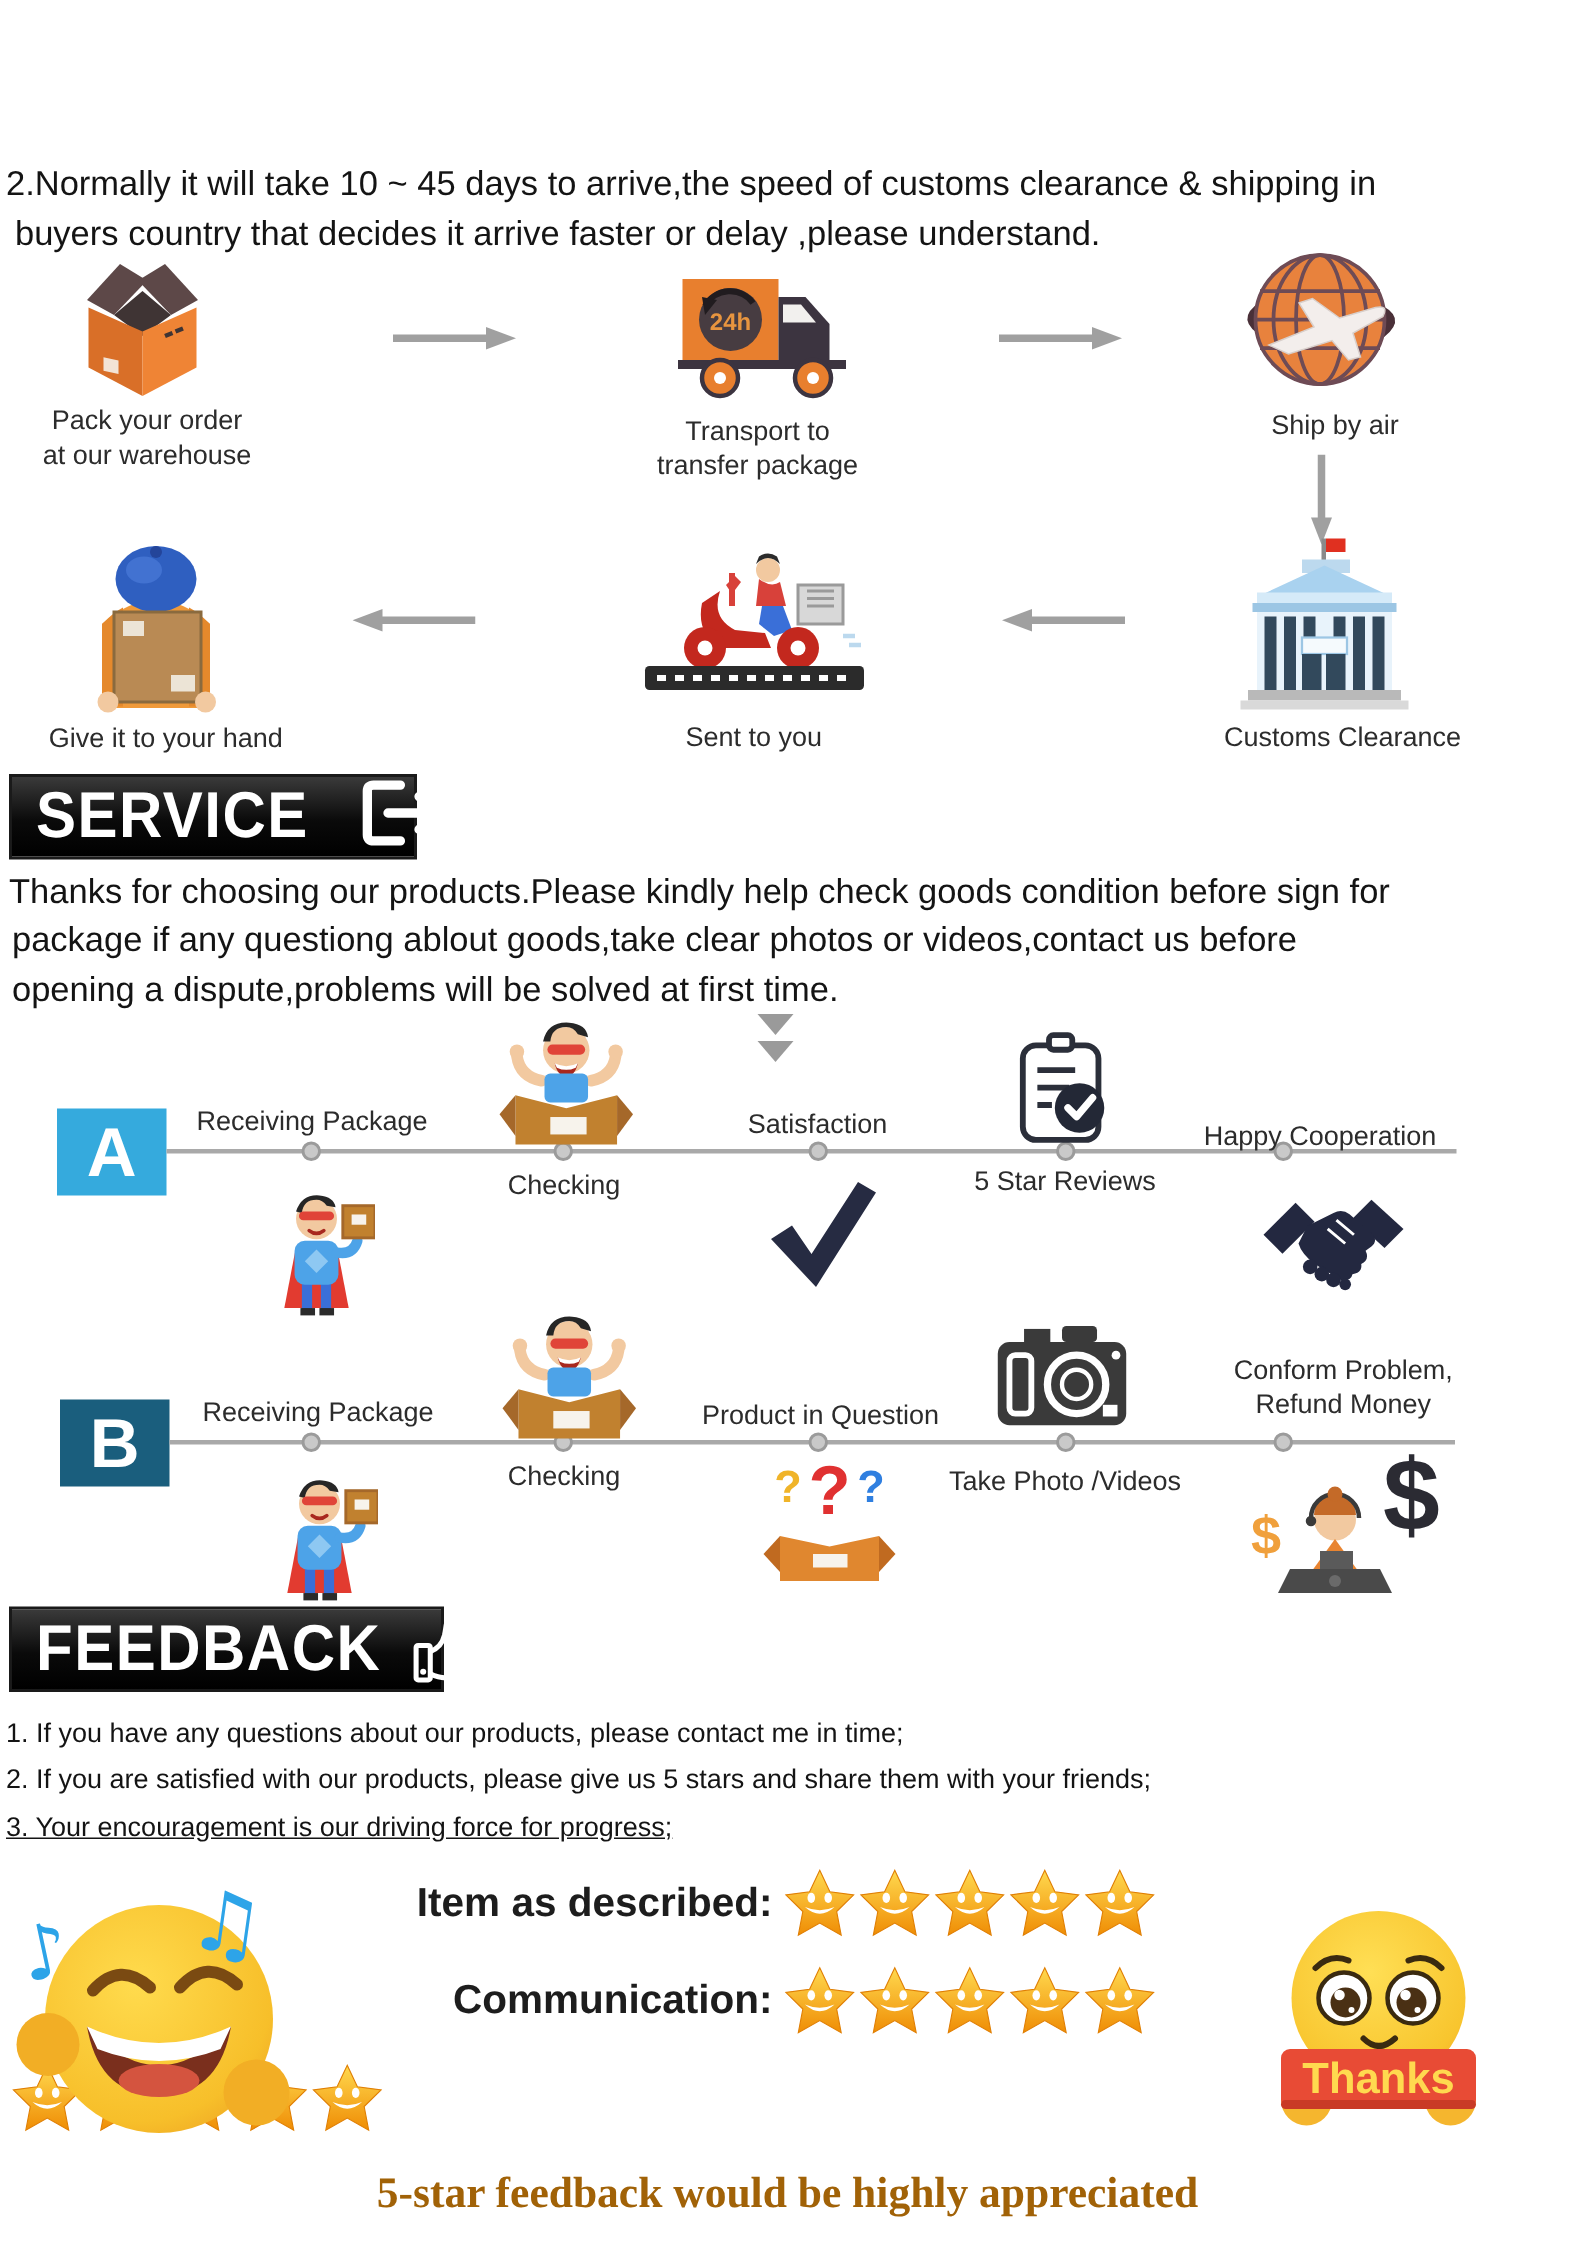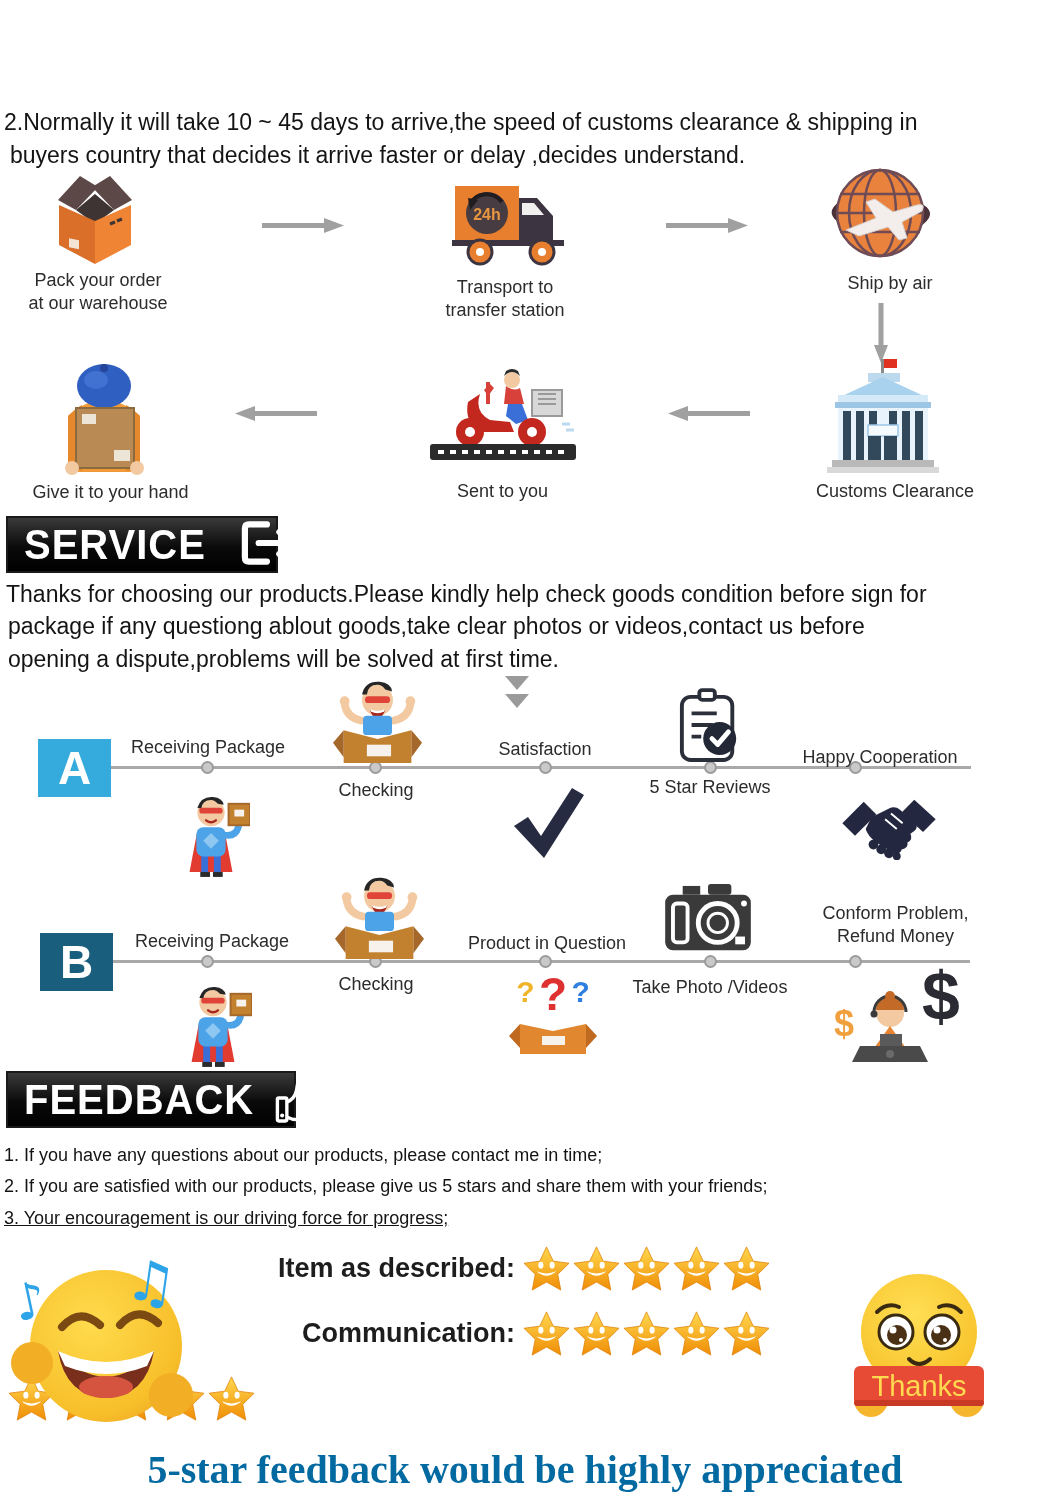--- a/index.html
+++ b/index.html
@@ -19,32 +19,32 @@
           border:2px solid #9b9b9b;box-sizing:border-box;}
   .flow-badge{display:flex;align-items:center;justify-content:center;
               color:#fff;font-size:46px;font-weight:bold;}
   .chev{width:0;height:0;border-left:12px solid transparent;border-right:12px solid transparent;
         border-top:14px solid #9a9a9a;}
   .fbline{font-size:18px;line-height:30px;color:#141414;white-space:nowrap;}
   .rate-label{font-size:27px;font-weight:bold;color:#1d1d1d;text-align:right;white-space:nowrap;}
   .stars{display:flex;gap:3px;}
   .star{width:47px;height:49px;display:inline-block;}
   .qmark{font-weight:bold;display:inline-block;}
-  .closing{font-family:"Liberation Serif",serif;font-weight:bold;font-size:40px;
-           color:#0369a1;text-align:center;white-space:nowrap;}
+  .closing{font-family:"Liberation Serif",serif;font-weight:bold;font-size:29px;
+           color:#a16207;text-align:center;white-space:nowrap;}
   .arrow-h{display:block;}
 </style>
 </head>
 <body>
 
 <div id="page">
 
 
   <div class="abs ptext" style="left:4px;top:106px;">2.Normally it will take 10 ~ 45 days to arrive,the speed of customs clearance &amp; shipping in</div>
-  <div class="abs ptext" style="left:10px;top:139px;">buyers country that decides it arrive faster or delay ,decides understand.</div>
+  <div class="abs ptext" style="left:10px;top:139px;">buyers country that decides it arrive faster or delay ,please understand.</div>
 
   <div class="abs" style="left:40px;top:166px;">
     <svg viewBox="0 0 110 100" width="110" height="100">
       <polygon points="18,34 40,10 58,21 36,44" fill="#5d4848"></polygon>
       <polygon points="92,34 70,10 52,21 74,44" fill="#5d4848"></polygon>
       <polygon points="36,44 55,28 74,44 55,58" fill="#3f3434"></polygon>
       <polygon points="19,39 55,55 55,98 19,79" fill="#d96f28"></polygon>
       <polygon points="91,39 55,55 55,98 91,79" fill="#ef8435"></polygon>
       <rect x="29" y="66" width="10" height="9" fill="#f5efe8" transform="skewY(12)" opacity="0.9"></rect>
       <path d="M70 58 l5 -2 M77 55 l5 -2" stroke="#3f3434" stroke-width="3"></path>
@@ -73,21 +73,21 @@
       <path d="M70 31 h12 l10 12 h-22 z" fill="#f2f0ee"></path>
       <rect x="0" y="68" width="112" height="6" fill="#3c3440"></rect>
       <circle cx="28" cy="80" r="12" fill="#e87f2e" stroke="#3c3440" stroke-width="3"></circle>
       <circle cx="28" cy="80" r="4" fill="#fff"></circle>
       <circle cx="90" cy="80" r="12" fill="#e87f2e" stroke="#3c3440" stroke-width="3"></circle>
       <circle cx="90" cy="80" r="4" fill="#fff"></circle>
     </svg>
   </div>
   <div class="abs lbl" style="left:425px;top:276px;width:160px;">
     <div>Transport to</div>
-    <div>transfer station</div>
+    <div>transfer package</div>
   </div>
 
   <span class="abs arrow-h" style="left:666px;top:216px;">
     <svg width="82" height="18" viewBox="0 0 82 18">
       <rect x="0" y="7" width="64" height="5" fill="#a0a0a0"></rect>
         <polygon points="62,2 82,9.5 62,17" fill="#a0a0a0"></polygon>
     </svg>
   </span>
 
   <div class="abs" style="left:818px;top:164px;">
@@ -671,18 +671,18 @@
       <circle cx="60" cy="70" r="3.5" fill="#fff"></circle>
         <circle cx="68" cy="80" r="2" fill="#fff"></circle>
       <circle cx="104" cy="70" r="3.5" fill="#fff"></circle>
         <circle cx="112" cy="80" r="2" fill="#fff"></circle>
       <path d="M76 99 q10 10 21 0" stroke="#3a2a10" stroke-width="4" fill="none" stroke-linecap="round"></path>
       <circle cx="38" cy="140" r="17" fill="#f5b62e"></circle>
       <circle cx="134" cy="140" r="17" fill="#f5b62e"></circle>
       <rect x="21" y="106" width="130" height="40" rx="6" fill="#e84b35"></rect>
       <rect x="21" y="140" width="130" height="6" rx="3" fill="#c93a26"></rect>
     </svg>
-    <div class="abs" style="left:21px;top:110px;width:130px;text-align:center;font-size:29px;font-weight:normal;color:#ffd94f;">Thanks</div>
+    <div class="abs" style="left:21px;top:110px;width:130px;text-align:center;font-size:29px;font-weight:bold;color:#ffd94f;">Thanks</div>
   </div>
 
   <div class="abs closing" style="left:0;top:1446px;width:1050px;">5-star feedback would be highly appreciated</div>
 
 </div>
 
 </body></html>

